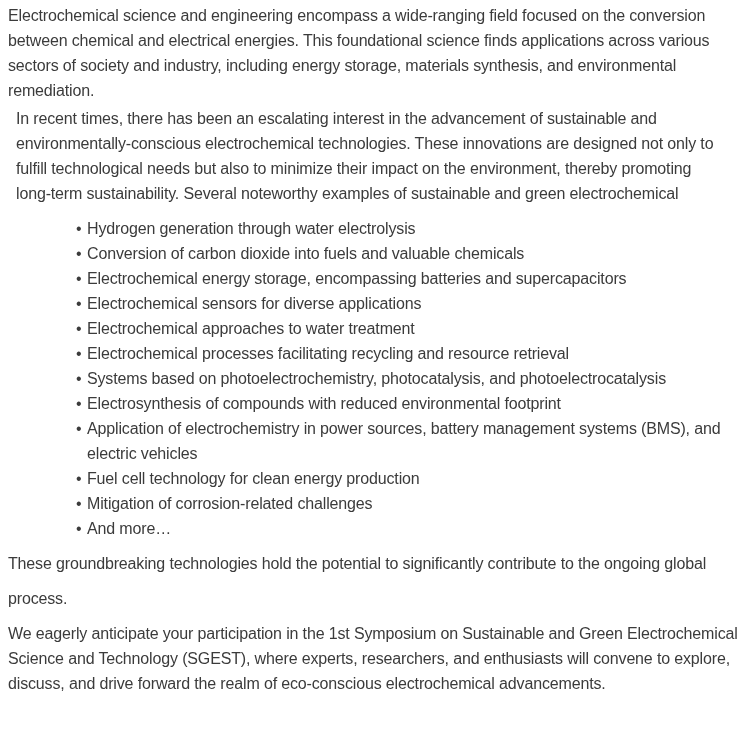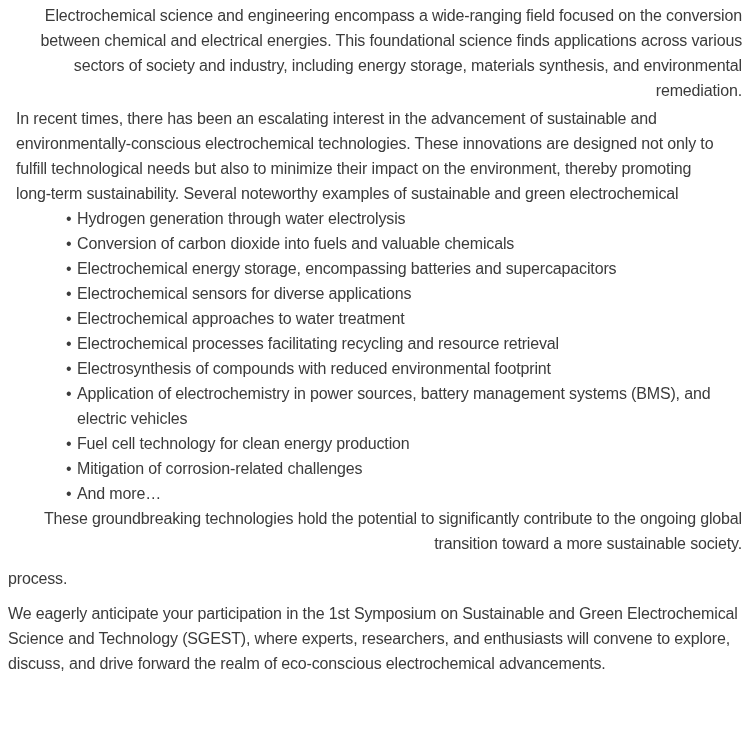--- a/index.html
+++ b/index.html
@@ -18,35 +18,35 @@
     line-height: 25px;
     letter-spacing: -0.15px;
     padding: 3px 8px 0 8px;
   }
 
   .doc { width: 734px; }
 
   .para { margin: 0; }
 
   
-  [data-name="paragraph-intro"]                { margin-bottom: 3px; text-align: right; }
+  [data-name="paragraph-intro"]                { margin-bottom: 3px; }
   [data-name="paragraph-sustainable-interest"] { margin-bottom: 0; margin-left: 8px; }
   [data-name="list-technologies-list"]         { margin-bottom: 0; }
-  [data-name="paragraph-impact"]               { margin-bottom: 10px; text-align: right; }
+  [data-name="paragraph-impact"]               { margin-bottom: 10px; }
   [data-name="paragraph-registration-note"]    { margin-bottom: 10px; }
   [data-name="paragraph-closing"]              { margin-bottom: 0; }
 
   .tline {
     display: block;
     white-space: nowrap;
   }
 
   ul.bullet-list {
     list-style: none;
-    margin: 0;
+    margin: 10px;
     padding-left: 69px;   
   }
 
   ul.bullet-list li { margin: 0; }
 
   .bullet {
     display: inline-block;
     width: 11px;
     margin-left: -11px;
     text-align: left;
@@ -81,39 +81,41 @@
       <li data-name="list-item">
         <span class="tline" data-name="list-item-line"><span class="bullet" data-name="bullet-icon">•</span>Electrochemical sensors for diverse applications</span>
       </li>
       <li data-name="list-item">
         <span class="tline" data-name="list-item-line"><span class="bullet" data-name="bullet-icon">•</span>Electrochemical approaches to water treatment</span>
       </li>
       <li data-name="list-item">
         <span class="tline" data-name="list-item-line"><span class="bullet" data-name="bullet-icon">•</span>Electrochemical processes facilitating recycling and resource retrieval</span>
       </li>
       <li data-name="list-item">
+        <span class="tline" data-name="list-item-line"><span class="bullet" data-name="bullet-icon">•</span>Systems based on photoelectrochemistry, photocatalysis, and photoelectrocatalysis</span>
+      </li>
+      <li data-name="list-item">
         <span class="tline" data-name="list-item-line"><span class="bullet" data-name="bullet-icon">•</span>Electrosynthesis of compounds with reduced environmental footprint</span>
       </li>
       <li data-name="list-item">
         <span class="tline" data-name="list-item-line"><span class="bullet" data-name="bullet-icon">•</span>Application of electrochemistry in power sources, battery management systems (BMS), and</span>
         <span class="tline" data-name="list-item-continuation-line">electric vehicles</span>
       </li>
       <li data-name="list-item">
         <span class="tline" data-name="list-item-line"><span class="bullet" data-name="bullet-icon">•</span>Fuel cell technology for clean energy production</span>
       </li>
       <li data-name="list-item">
         <span class="tline" data-name="list-item-line"><span class="bullet" data-name="bullet-icon">•</span>Mitigation of corrosion-related challenges</span>
       </li>
       <li data-name="list-item">
         <span class="tline" data-name="list-item-line"><span class="bullet" data-name="bullet-icon">•</span>And more…</span>
       </li>
     </ul>
     <p class="para" data-name="paragraph-impact">
       <span class="tline" data-name="text-line">These groundbreaking technologies hold the potential to significantly contribute to the ongoing global</span>
-      <span class="tline" data-name="text-line">transition toward a more sustainable society.</span>
     </p>
     <p class="para" data-name="paragraph-registration-note">
       <span class="tline" data-name="text-line">process.</span>
     </p>
     <p class="para" data-name="paragraph-closing">
       <span class="tline" data-name="text-line">We eagerly anticipate your participation in the 1st Symposium on Sustainable and Green Electrochemical</span>
       <span class="tline" data-name="text-line">Science and Technology (SGEST), where experts, researchers, and enthusiasts will convene to explore,</span>
       <span class="tline" data-name="text-line">discuss, and drive forward the realm of eco-conscious electrochemical advancements.</span>
     </p>
   </main>

